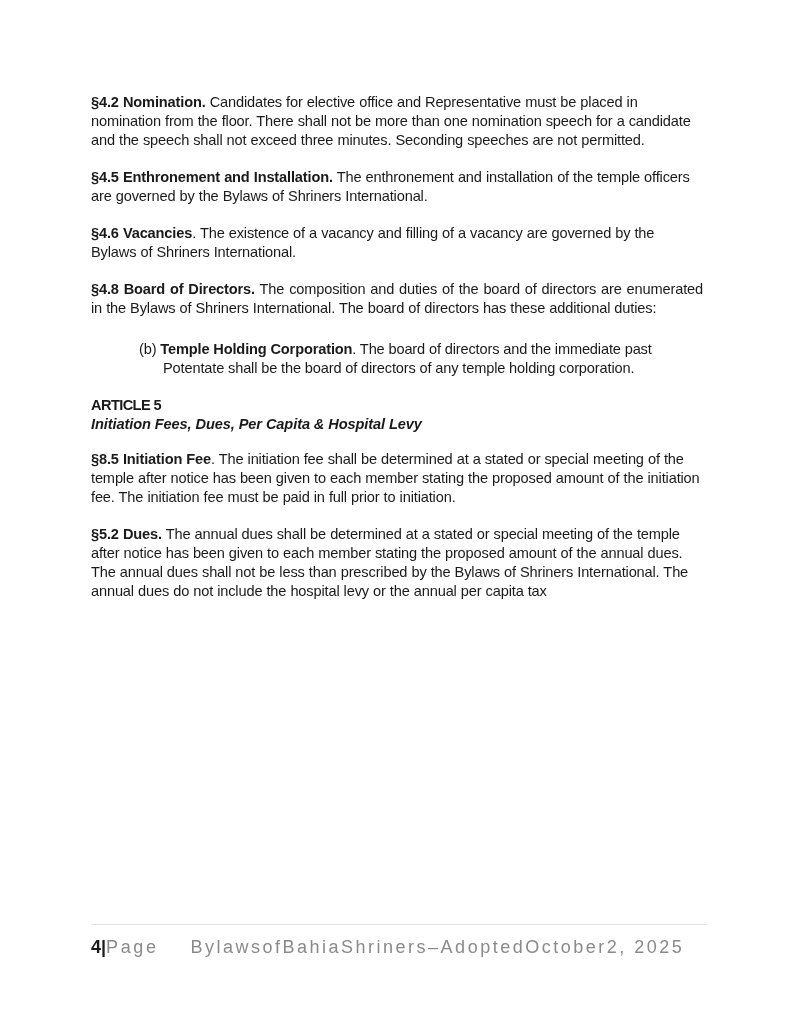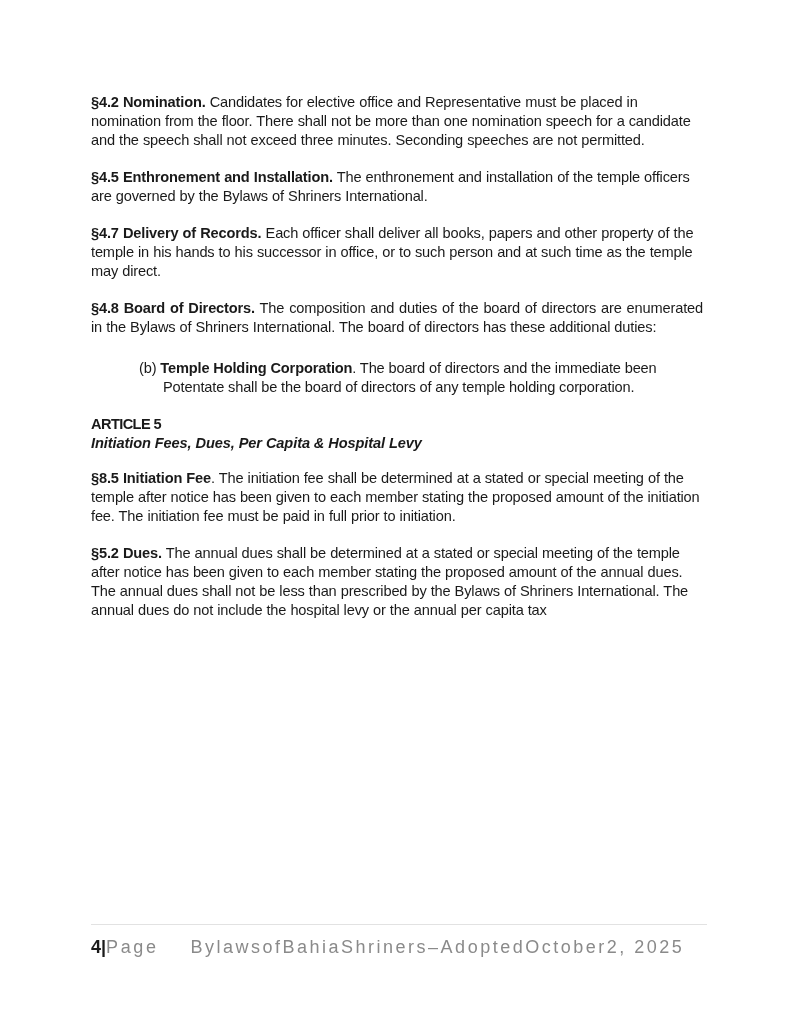--- a/index.html
+++ b/index.html
@@ -40,27 +40,27 @@
 
 <div class="page">
   <div class="content">
 
     <p class="para"><b>§4.2 Nomination.</b><span>  Candidates for elective office and Representative must be placed in nomination from the floor.   There shall not be more than one nomination speech for a candidate and the speech shall not exceed three minutes.   Seconding speeches are not permitted.</span></p>
 
 
 
     <p class="para"><b>§4.5 Enthronement and Installation.</b><span>  The enthronement and installation of the temple officers are governed by the Bylaws of Shriners International.</span></p>
 
+    <p class="para"><b>§4.6 Vacancies</b><span>.  The existence of a vacancy and filling of a vacancy are governed by the Bylaws of Shriners International.</span></p>
 
-    <p class="para"><b>§4.7 Delivery of Records.</b><span> Each officer shall deliver all books, papers and other property of the temple in his hands to his successor in office, or to such person and at such time as the temple may direct.</span></p>
 
     <p class="para justify" style="margin-bottom:22px;"><b>§4.8 Board of Directors.</b><span>  The composition and duties of the board of directors are enumerated in the Bylaws of Shriners International.   The board of directors has these additional duties:</span></p>
 
 
-    <p class="sub"><span>(b) </span><b>Temple Holding Corporation</b><span>.  The board of directors and the immediate been Potentate shall be the board of directors of any temple holding corporation.</span></p>
+    <p class="sub"><span>(b) </span><b>Temple Holding Corporation</b><span>.  The board of directors and the immediate past Potentate shall be the board of directors of any temple holding corporation.</span></p>
 
     <div class="article">
       <div class="num">ARTICLE 5</div>
       <div class="ttl">Initiation Fees, Dues, Per Capita &amp; Hospital Levy</div>
     </div>
 
     <p class="para"><b>§8.5 Initiation Fee</b><span>. The initiation fee shall be determined at a stated or special meeting of the temple after notice has been given to each member stating the proposed amount of the initiation fee. The initiation fee must be paid in full prior to initiation.</span></p>
 
     <p class="para"><b>§5.2 Dues.</b><span>  The annual dues shall be determined at a stated or special meeting of the temple after notice has been given to each member stating the proposed amount of the annual dues.  The annual dues shall not be less than prescribed by the Bylaws of Shriners International.  The annual dues do not include the hospital levy or the annual per capita tax</span></p>
 

